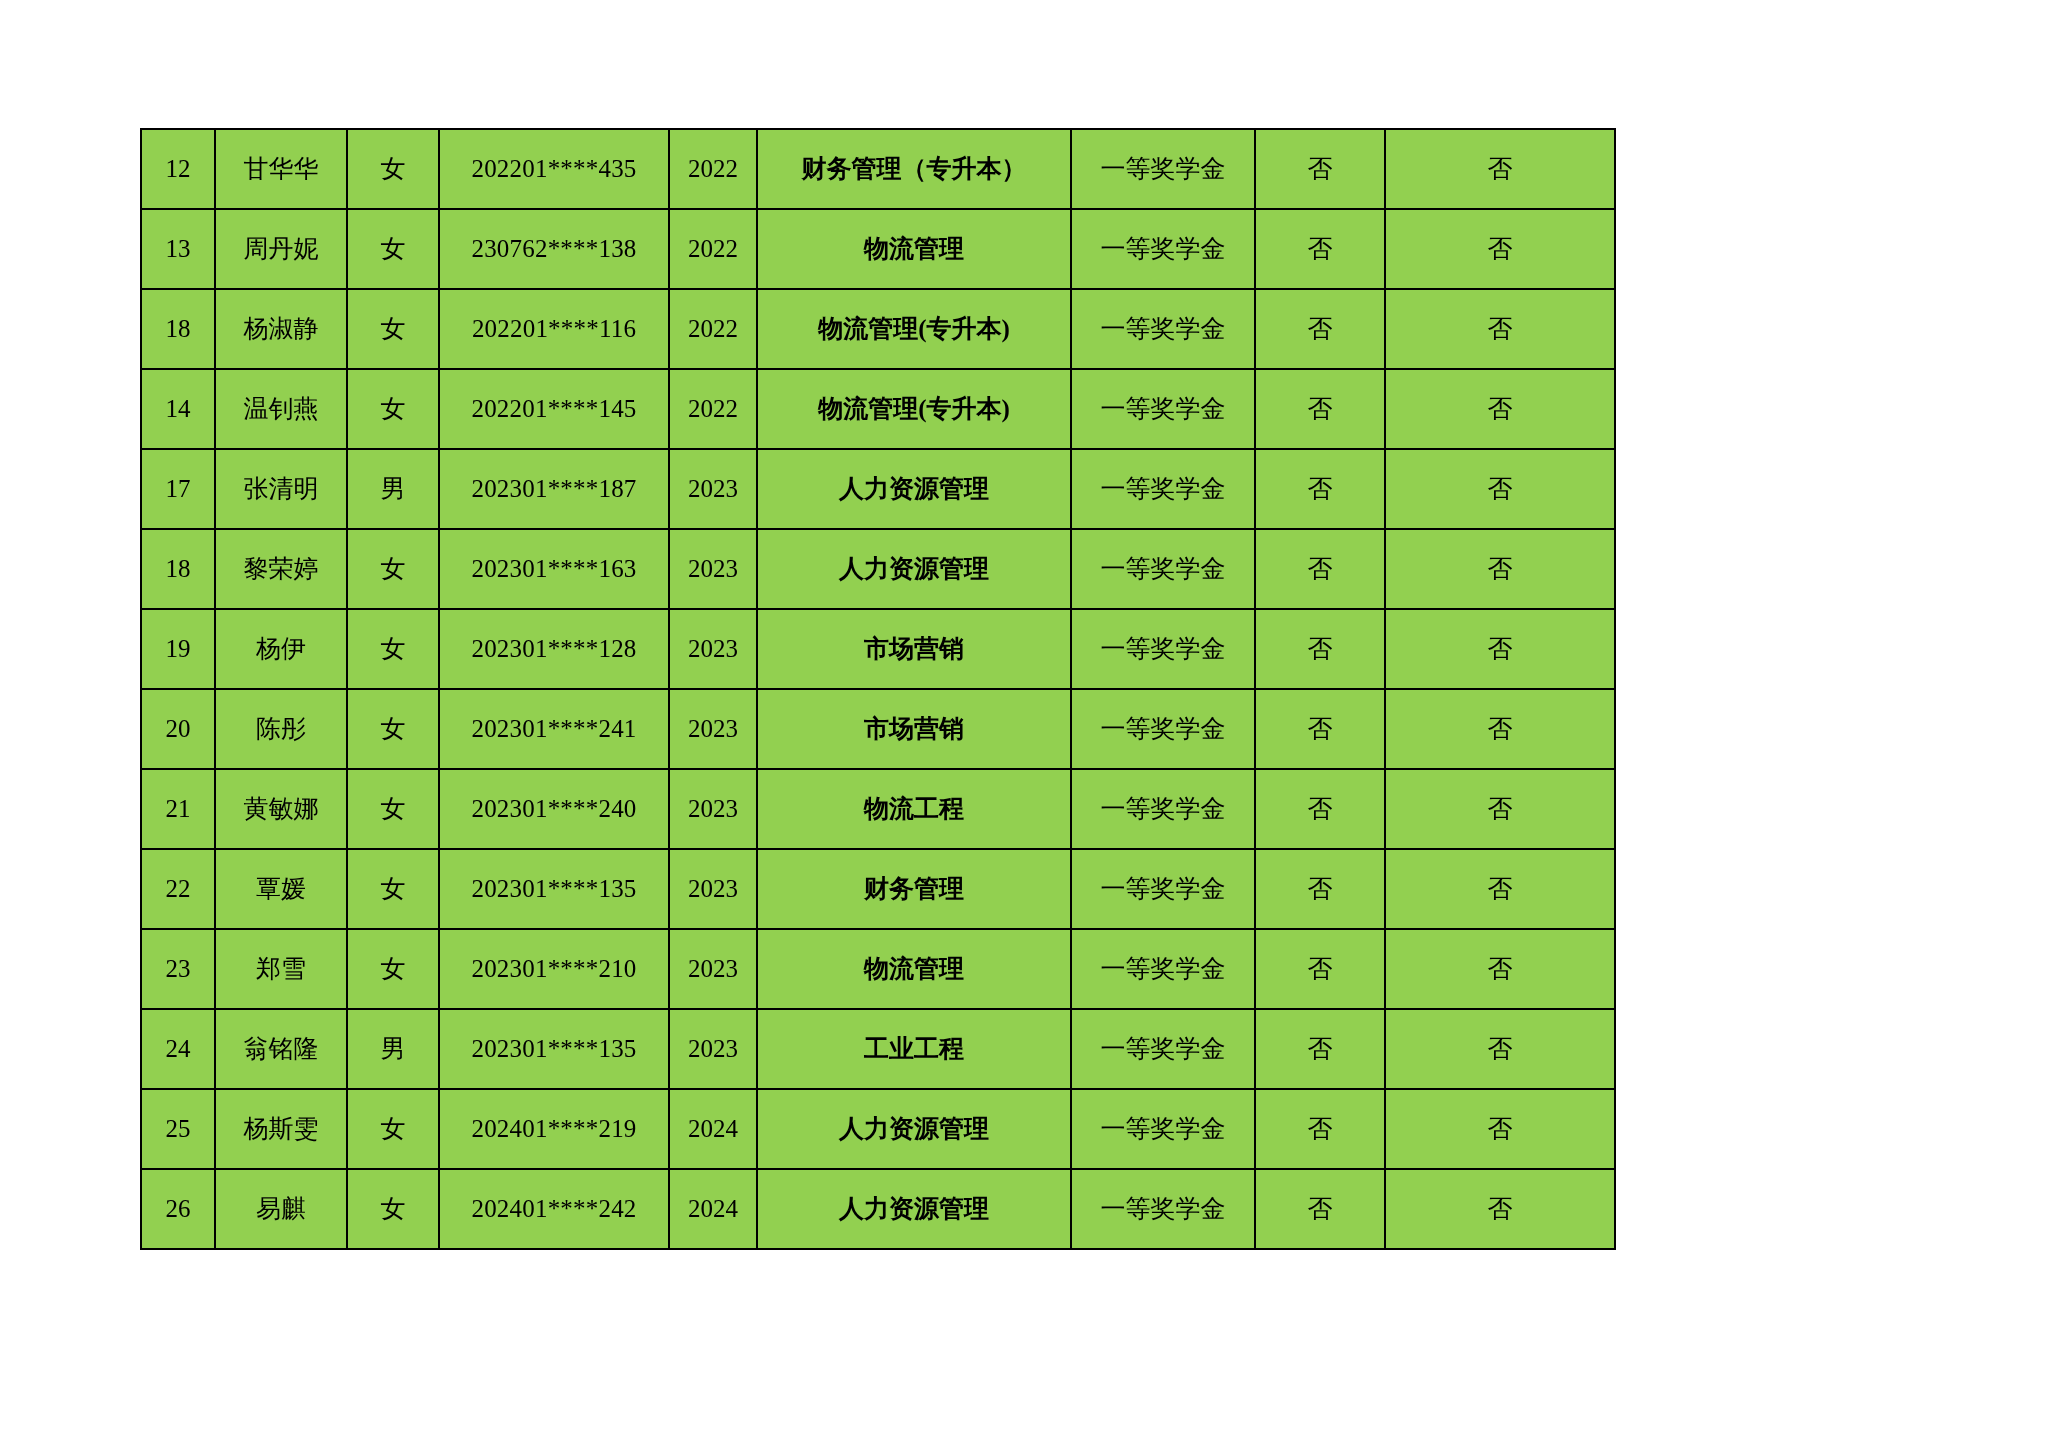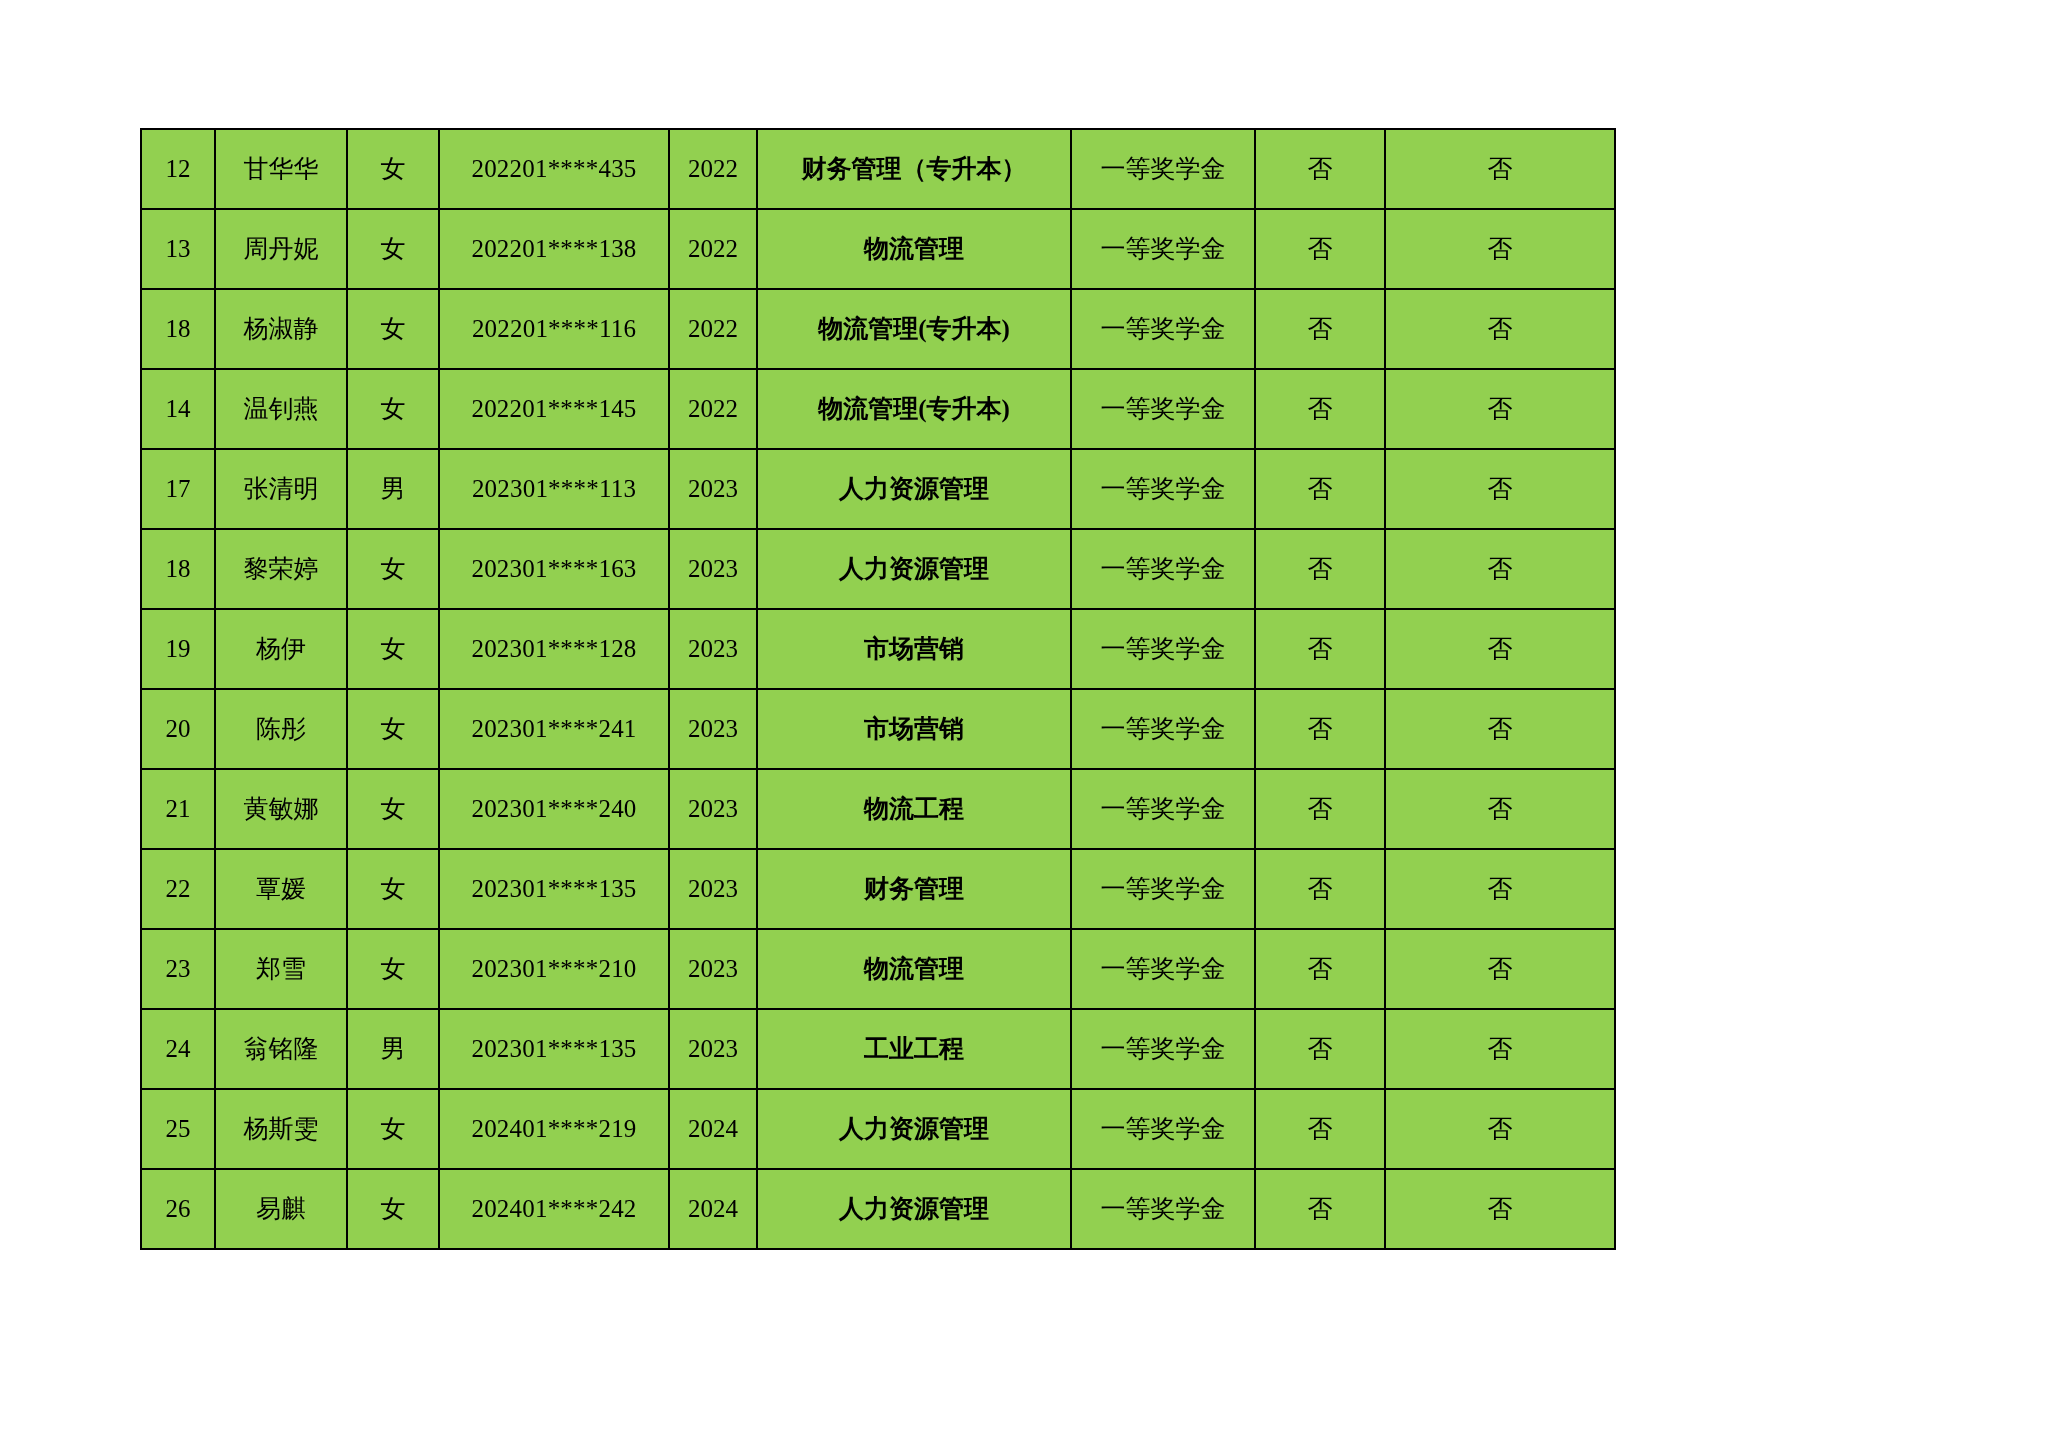--- a/index.html
+++ b/index.html
@@ -90,21 +90,21 @@
           <td class="cell-year">2022</td>
           <td class="cell-major">财务管理（专升本）</td>
           <td class="cell-award">一等奖学金</td>
           <td class="cell-flag1">否</td>
           <td class="cell-flag2">否</td>
         </tr>
         <tr>
           <td class="cell-index">13</td>
           <td class="cell-name">周丹妮</td>
           <td class="cell-gender">女</td>
-          <td class="cell-id">202201****138</td>
+          <td class="cell-id">230762****138</td>
           <td class="cell-year">2022</td>
           <td class="cell-major">物流管理</td>
           <td class="cell-award">一等奖学金</td>
           <td class="cell-flag1">否</td>
           <td class="cell-flag2">否</td>
         </tr>
         <tr>
           <td class="cell-index">18</td>
           <td class="cell-name">杨淑静</td>
           <td class="cell-gender">女</td>
@@ -123,21 +123,21 @@
           <td class="cell-year">2022</td>
           <td class="cell-major">物流管理(专升本)</td>
           <td class="cell-award">一等奖学金</td>
           <td class="cell-flag1">否</td>
           <td class="cell-flag2">否</td>
         </tr>
         <tr>
           <td class="cell-index">17</td>
           <td class="cell-name">张清明</td>
           <td class="cell-gender">男</td>
-          <td class="cell-id">202301****113</td>
+          <td class="cell-id">202301****187</td>
           <td class="cell-year">2023</td>
           <td class="cell-major">人力资源管理</td>
           <td class="cell-award">一等奖学金</td>
           <td class="cell-flag1">否</td>
           <td class="cell-flag2">否</td>
         </tr>
         <tr>
           <td class="cell-index">18</td>
           <td class="cell-name">黎荣婷</td>
           <td class="cell-gender">女</td>

